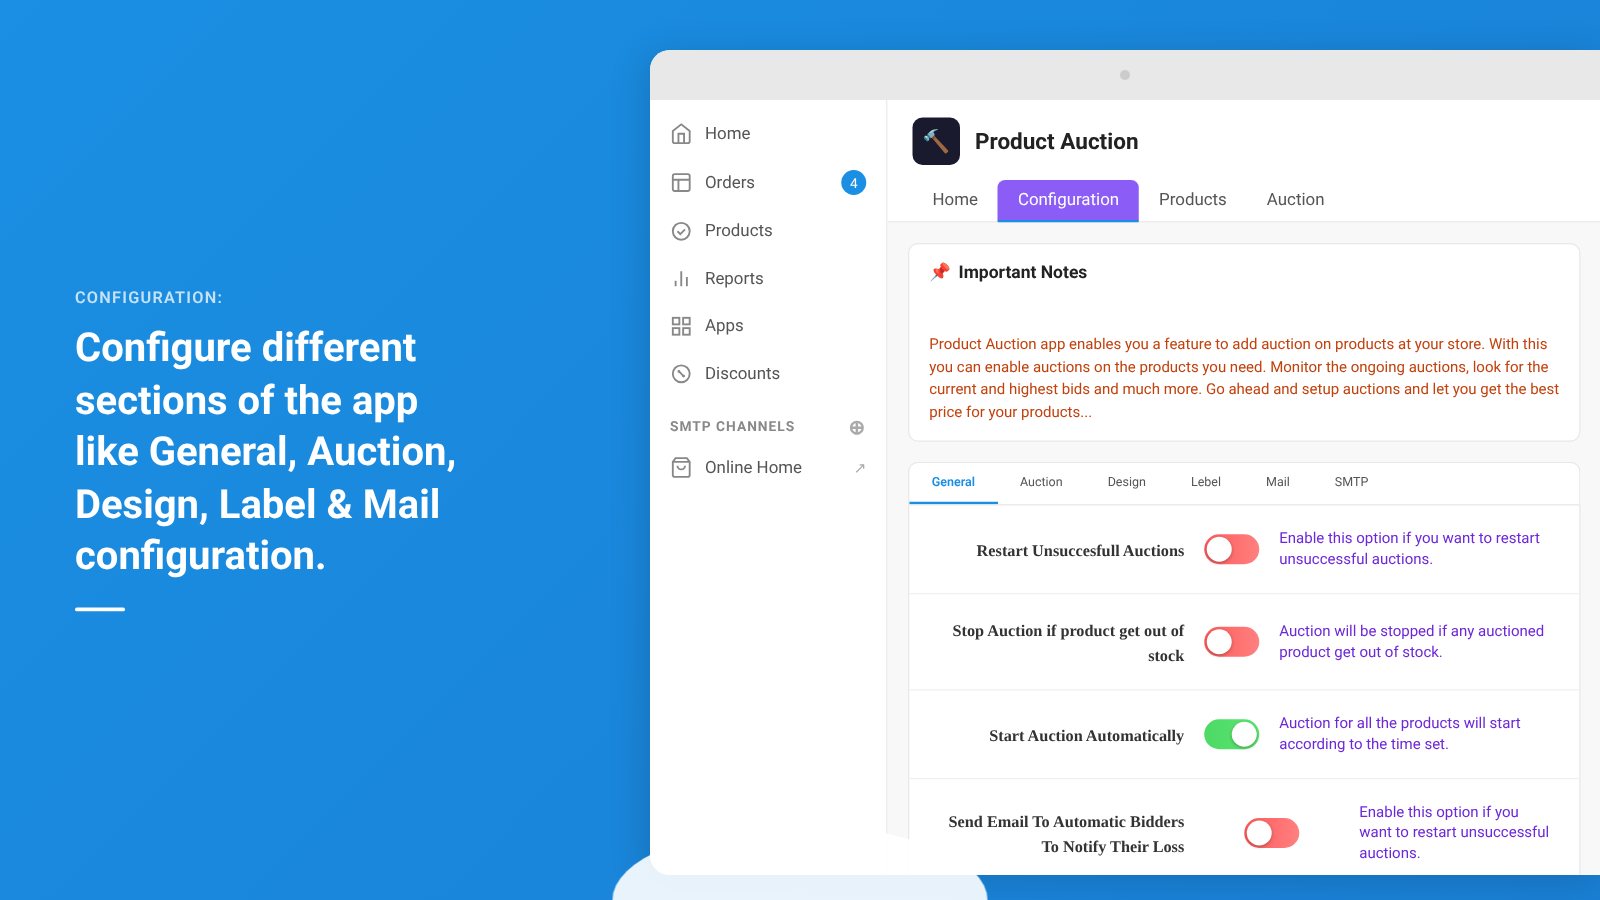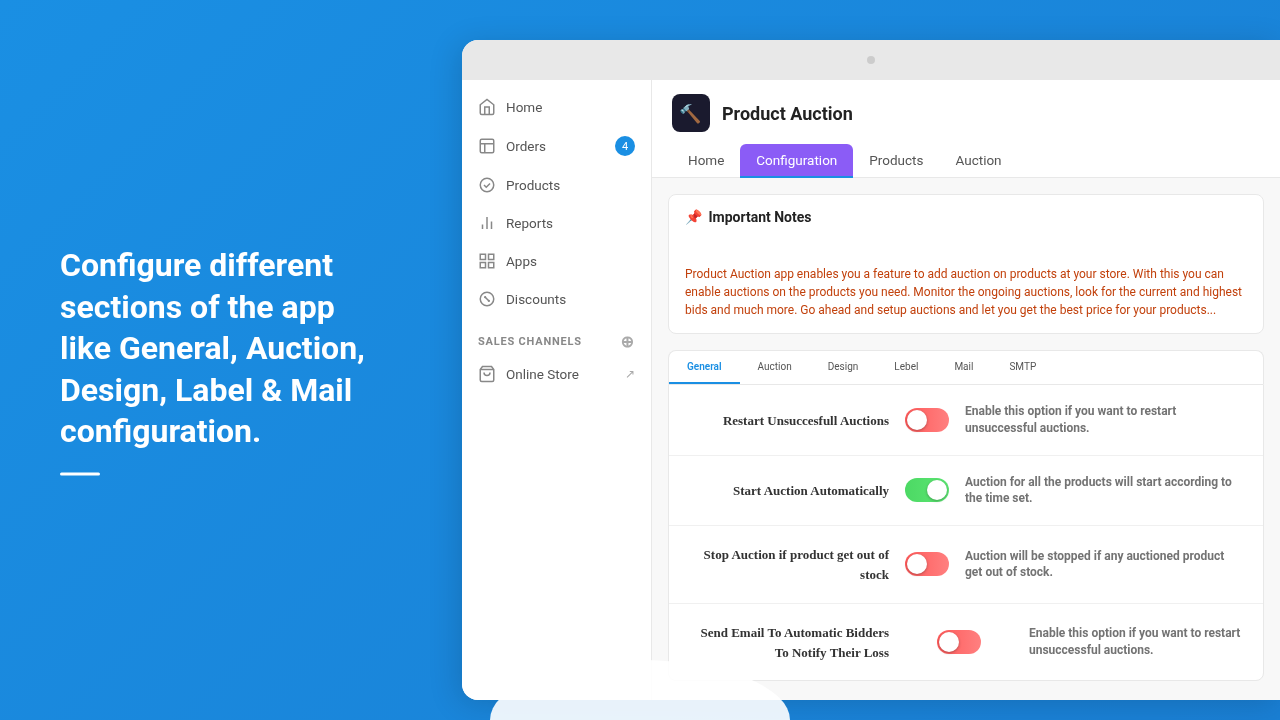--- a/index.html
+++ b/index.html
@@ -47,21 +47,21 @@
       height: 3px;
       background: white;
       border-radius: 2px;
     }
 
     
     .app-window {
       position: absolute;
       right: 0;
       top: 40px;
-      width: 818px;
+      width: 760px;
       height: 660px;
       background: #f0f0f0;
       border-radius: 16px 0 0 16px;
       overflow: hidden;
       box-shadow: -4px 4px 30px rgba(0,0,0,0.15);
     }
 
     
     .window-topbar {
       height: 40px;
@@ -279,23 +279,22 @@
       font-weight: 600;
       color: #333;
       line-height: 1.4;
       font-family: Liberation Serif, serif;
     }
     .setting-info {
       flex: 1;
     }
     .setting-desc {
       font-size: 12px;
-      color: #737373;
+      color: #6d28d9;
       line-height: 1.4;
-      font-weight: bold;
     }
 
     
     .toggle {
       width: 44px;
       height: 24px;
       border-radius: 12px;
       position: relative;
       cursor: pointer;
       flex-shrink: 0;
@@ -340,20 +339,21 @@
 
     
     svg { display: block; }
   </style>
 </head>
 <body>
 
 <div class="bg-blue"></div>
 
 <div class="left-content">
+  <div class="left-label">CONFIGURATION:</div>
   <div class="left-title">Configure different sections of the app like General, Auction, Design, Label &amp; Mail configuration.</div>
   <div class="left-divider"></div>
 </div>
 
 <div class="app-window">
 
   <div class="window-topbar">
     <div class="window-dot"></div>
   </div>
 
@@ -423,33 +423,33 @@
             <circle cx="12" cy="12" r="9"></circle>
             <line x1="9" y1="9" x2="15" y2="15"></line>
             <circle cx="9.5" cy="9.5" r="0.5" fill="#888"></circle>
             <circle cx="14.5" cy="14.5" r="0.5" fill="#888"></circle>
           </svg>
         </span>
         <span>Discounts</span>
       </div>
 
       <div class="sidebar-section-label">
-        <span>SALES CHANNELS</span>
+        <span>SMTP CHANNELS</span>
         <span class="sidebar-add-icon">⊕</span>
       </div>
 
       <div class="sidebar-item">
         <span class="sidebar-icon">
           <svg width="18" height="18" viewBox="0 0 24 24" fill="none" stroke="#888" stroke-width="2">
             <path d="M6 2L3 6v14a2 2 0 002 2h14a2 2 0 002-2V6l-3-4z"></path>
             <line x1="3" y1="6" x2="21" y2="6"></line>
             <path d="M16 10a4 4 0 01-8 0"></path>
           </svg>
         </span>
-        <span>Online Store</span>
+        <span>Online Home</span>
         <span class="sidebar-external-icon">↗</span>
       </div>
 
     </div>
 
     <div class="main-panel">
 
       <div class="app-header">
         <div class="app-header-top">
           <div class="app-logo">
@@ -493,39 +493,39 @@
             <div class="toggle off">
               <div class="toggle-knob"></div>
             </div>
             <div class="setting-info">
               <div class="setting-desc">Enable this option if you want to restart unsuccessful auctions.</div>
             </div>
           </div>
 
           <div class="setting-row">
             <div class="setting-label-group">
+              <span class="setting-label">Stop Auction if product get out of stock</span>
+            </div>
+            <div class="toggle off">
+              <div class="toggle-knob"></div>
+            </div>
+            <div class="setting-info">
+              <div class="setting-desc">Auction will be stopped if any auctioned product get out of stock.</div>
+            </div>
+          </div>
+
+          <div class="setting-row">
+            <div class="setting-label-group">
               <span class="setting-label">Start Auction Automatically</span>
             </div>
             <div class="toggle on">
               <div class="toggle-knob"></div>
             </div>
             <div class="setting-info">
               <div class="setting-desc">Auction for all the products will start according to the time set.</div>
-            </div>
-          </div>
-
-          <div class="setting-row">
-            <div class="setting-label-group">
-              <span class="setting-label">Stop Auction if product get out of stock</span>
-            </div>
-            <div class="toggle off">
-              <div class="toggle-knob"></div>
-            </div>
-            <div class="setting-info">
-              <div class="setting-desc">Auction will be stopped if any auctioned product get out of stock.</div>
             </div>
           </div>
 
           <div class="setting-row">
             <div class="setting-label-group">
               <span class="setting-label">Send Email To Automatic Bidders To Notify Their Loss</span>
             </div>
             <div class="toggle off">
               <div class="toggle-knob"></div>
             </div>

